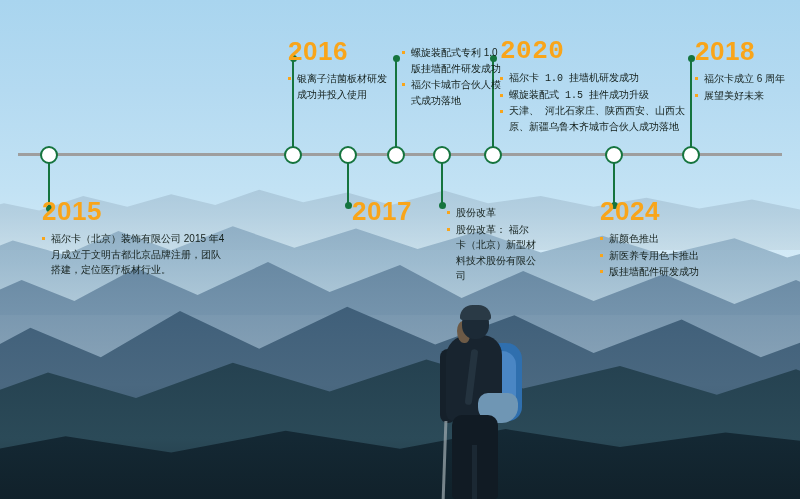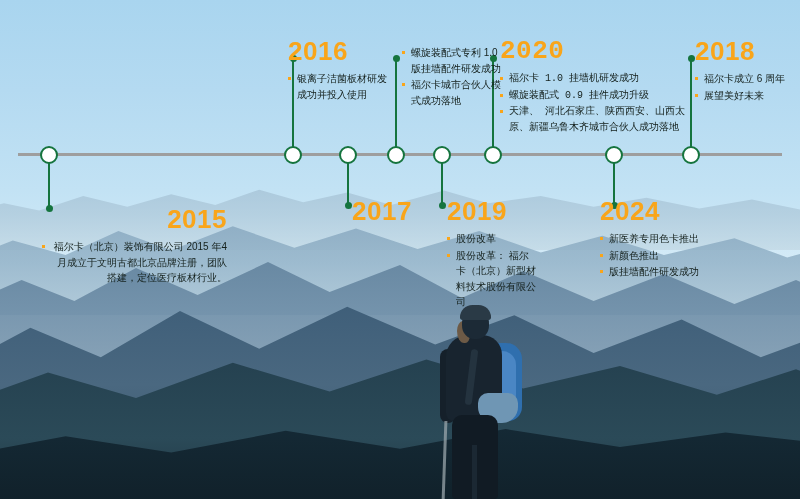--- a/index.html
+++ b/index.html
@@ -200,21 +200,21 @@
     <div class="hk hk-legsplit"></div>
     <div class="hk hk-pole"></div>
   </div>
 
   <div class="axis"></div>
 
   <div id="timeline-layer">
       <div class="stem" style="left: 49px; height: 55px; top: 153px;"></div>
       <div class="stem-dot" style="left: 49px; top: 205px;"></div>
       <div class="node" style="left: 49px;"></div>
-      <div class="entry down" style="left: 42px; top: 206px; width: 185px; text-align: right;">
+      <div class="entry down" style="left: 42px; top: 198px; width: 185px;">
         <div class="year">2015</div>
         <div class="bullets">
           <div class="bullet">福尔卡（北京）装饰有限公司 2015 年4月成立于文明古都北京品牌注册，团队搭建，定位医疗板材行业。</div>
         </div>
       </div>
       <div class="stem" style="left: 293px; height: 95px; top: 58px;"></div>
       <div class="stem-dot" style="left: 293px; top: 55px;"></div>
       <div class="node" style="left: 293px;"></div>
       <div class="entry up" style="left: 288px; top: 38px; width: 100px;">
         <div class="year">2016</div>
@@ -234,45 +234,44 @@
       <div class="entry up" style="left: 402px; top: 38px; width: 100px;">
         <div class="bullets">
           <div class="bullet">螺旋装配式专利 1.0 版挂墙配件研发成功</div>
           <div class="bullet">福尔卡城市合伙人模式成功落地</div>
         </div>
       </div>
       <div class="stem" style="left: 442px; height: 52px; top: 153px;"></div>
       <div class="stem-dot" style="left: 442px; top: 202px;"></div>
       <div class="node" style="left: 442px;"></div>
       <div class="entry down" style="left: 447px; top: 198px; width: 90px;">
-        <div class="year">2019</div>
         <div class="bullets">
           <div class="bullet">股份改革</div>
           <div class="bullet">股份改革： 福尔卡（北京）新型材料技术股份有限公司</div>
         </div>
       </div>
       <div class="stem" style="left: 493px; height: 95px; top: 58px;"></div>
       <div class="stem-dot" style="left: 493px; top: 55px;"></div>
       <div class="node" style="left: 493px;"></div>
       <div class="entry up" style="left: 500px; top: 38px; width: 185px; font-family: Liberation Mono, monospace;">
         <div class="year">2020</div>
         <div class="bullets">
           <div class="bullet">福尔卡 1.0 挂墙机研发成功</div>
-          <div class="bullet">螺旋装配式 0.9 挂件成功升级</div>
+          <div class="bullet">螺旋装配式 1.5 挂件成功升级</div>
           <div class="bullet">天津、 河北石家庄、陕西西安、山西太原、新疆乌鲁木齐城市合伙人成功落地</div>
         </div>
       </div>
       <div class="stem" style="left: 614px; height: 52px; top: 153px;"></div>
       <div class="stem-dot" style="left: 614px; top: 202px;"></div>
       <div class="node" style="left: 614px;"></div>
       <div class="entry down" style="left: 600px; top: 198px; width: 120px;">
         <div class="year">2024</div>
         <div class="bullets">
+          <div class="bullet">新颜色推出</div>
           <div class="bullet">新医养专用色卡推出</div>
-          <div class="bullet">新颜色推出</div>
           <div class="bullet">版挂墙配件研发成功</div>
         </div>
       </div>
       <div class="stem" style="left: 691px; height: 95px; top: 58px;"></div>
       <div class="stem-dot" style="left: 691px; top: 55px;"></div>
       <div class="node" style="left: 691px;"></div>
       <div class="entry up" style="left: 695px; top: 38px; width: 105px;">
         <div class="year">2018</div>
         <div class="bullets">
           <div class="bullet">福尔卡成立 6 周年</div>

